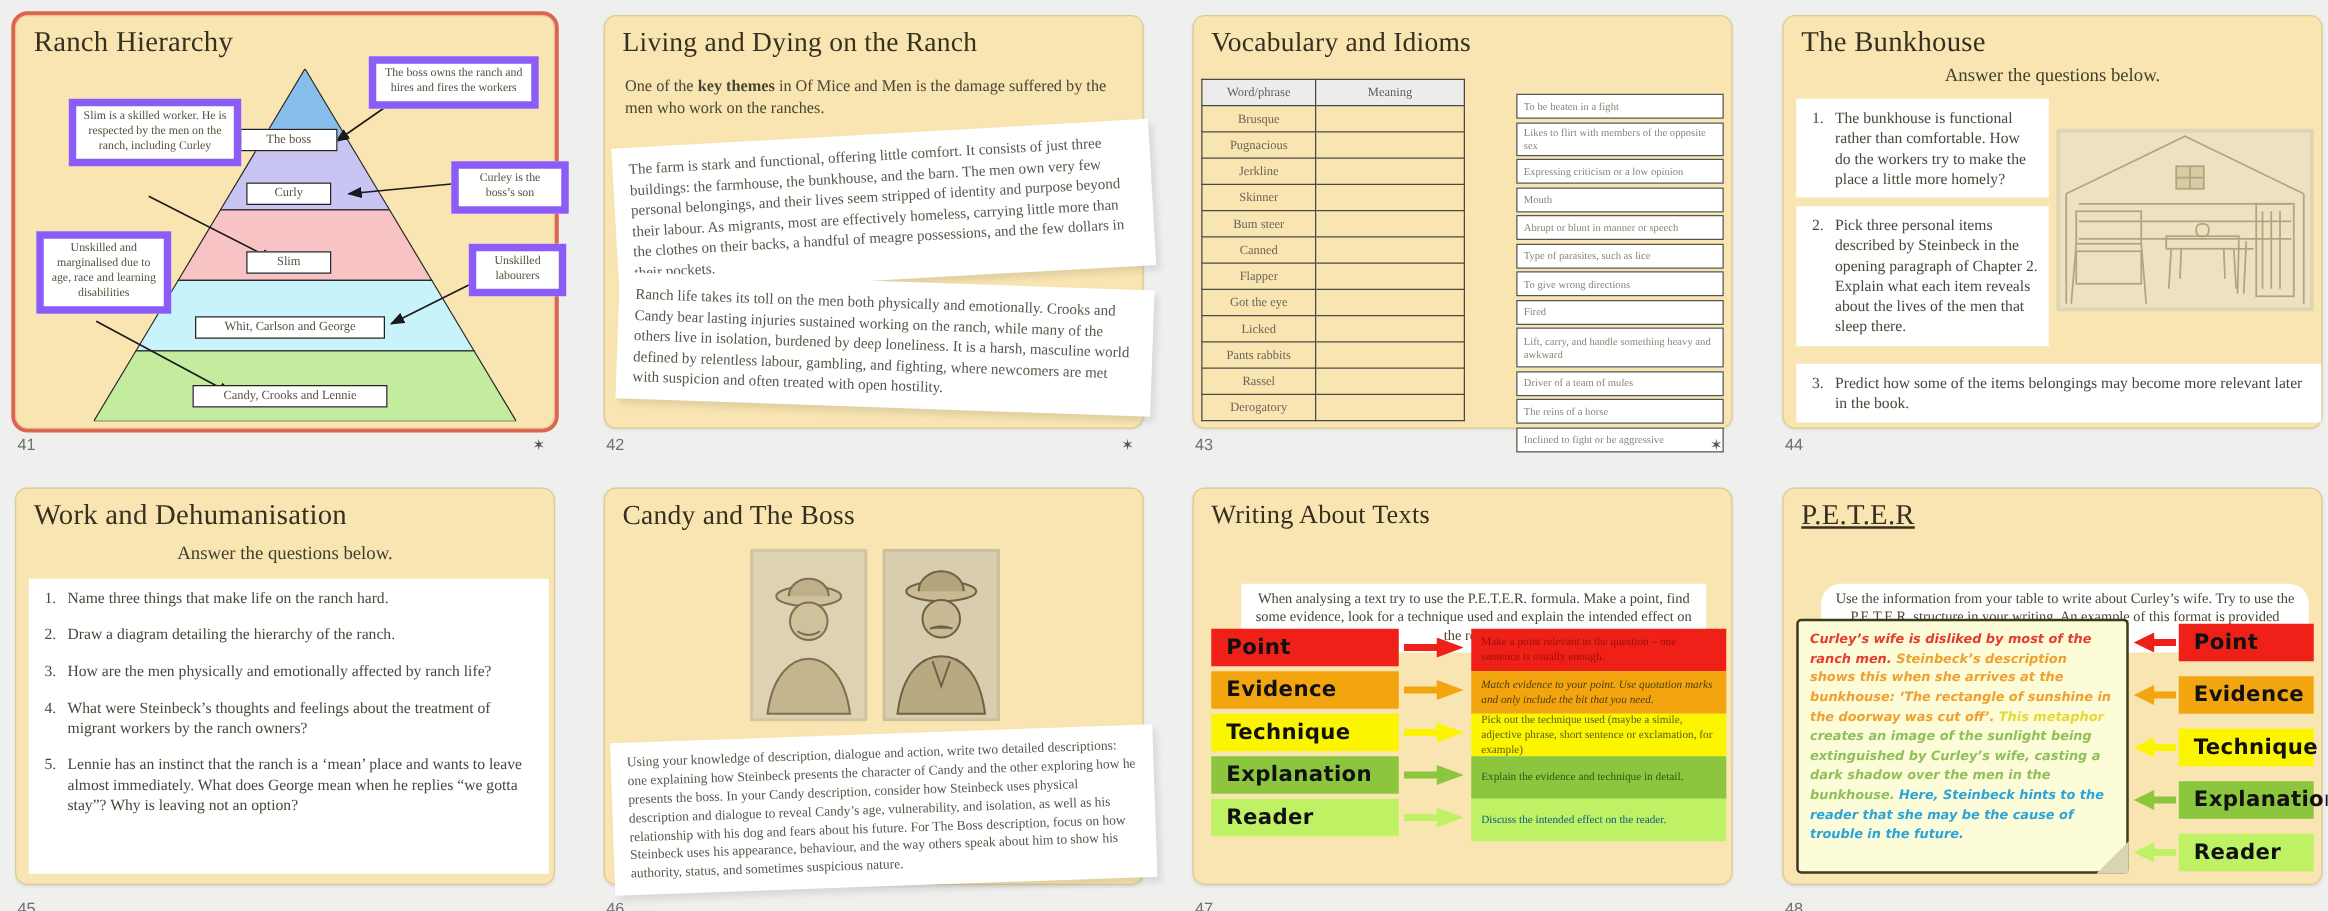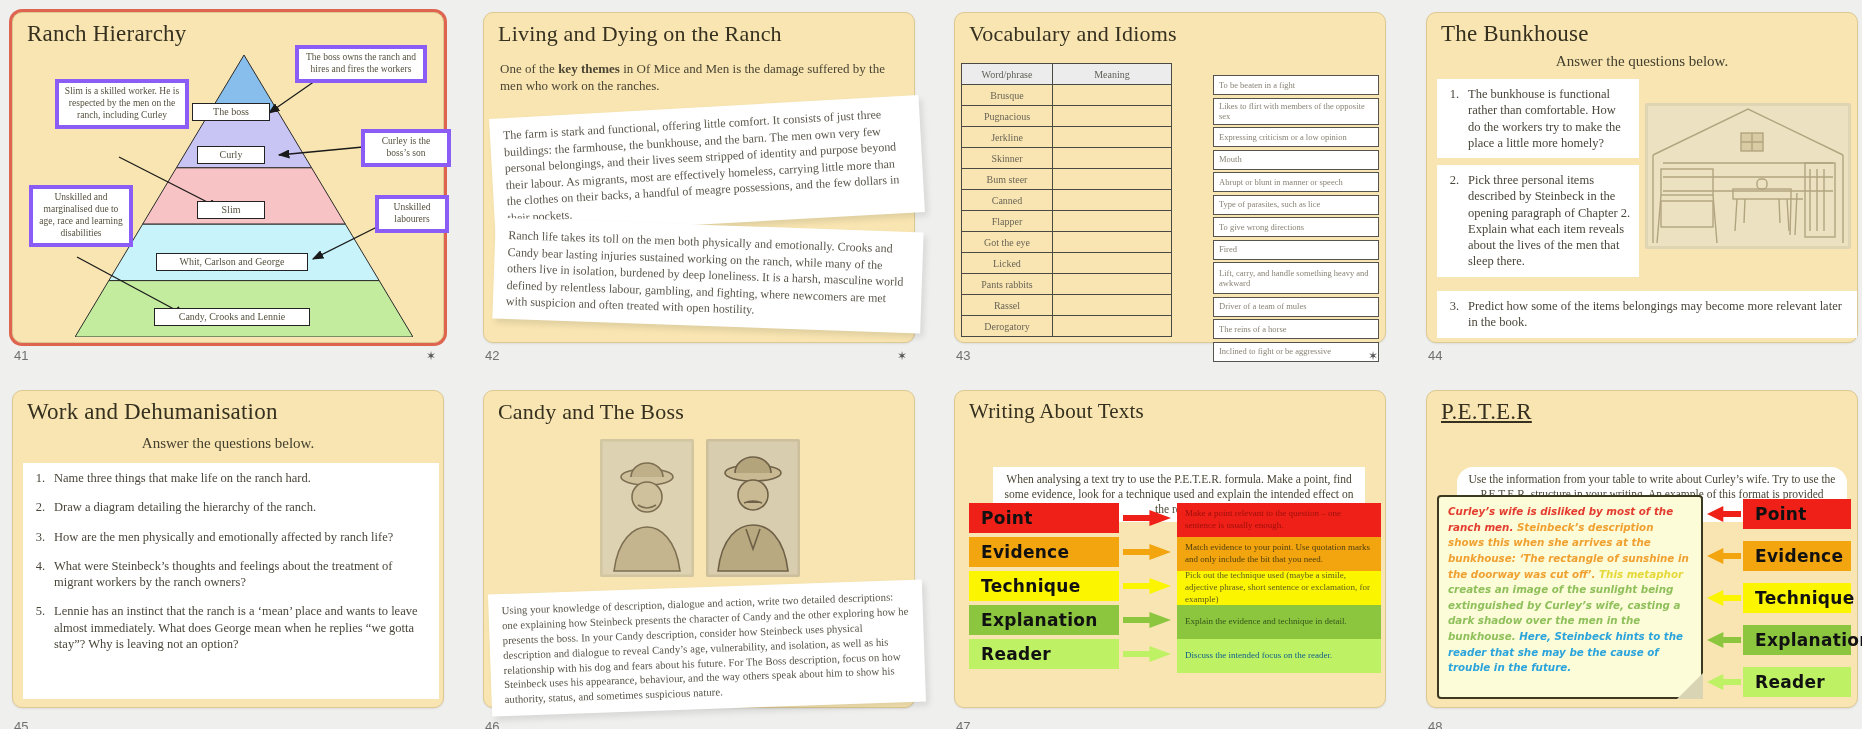--- a/index.html
+++ b/index.html
@@ -11,21 +11,21 @@
   .r1{top:12px;height:331px;}
   .r2{top:390px;height:318px;}
   .c1{left:12px;} .c2{left:483px;} .c3{left:954px;} .c4{left:1426px;}
   .abs{position:absolute;}
   .title{position:absolute;left:14px;top:8px;font-size:22px;color:#35301f;letter-spacing:.2px;}
   .num{position:absolute;color:#707070;font:13px "Liberation Sans",sans-serif;}
   .star{position:absolute;color:#555;font-size:12px;font-family:"DejaVu Sans",sans-serif;}
   
   .pyr-label{position:absolute;background:#fff;border:1px solid #222;color:#55503e;
              font-size:10px;text-align:center;padding:2px 3px;line-height:1.2;}
-  .callout{position:absolute;background:#fff;border:4px solid #8b5cf6;color:#55503e;
+  .callout{position:absolute;background:#fff;border:6px solid #8b5cf6;color:#55503e;
            font-size:9.5px;text-align:center;padding:3px 4px;line-height:1.25;}
   
   .paper{position:absolute;background:#fff;color:#5a564a;padding:9px 13px;
          box-shadow:3px 4px 6px rgba(0,0,0,.10);line-height:1.38;}
   .intro-p{position:absolute;color:#4a4534;line-height:1.3;}
   
   .vtable{position:absolute;border-collapse:collapse;}
   .vtable td{border:1px solid #4a4a44;font-size:10px;color:#6b6557;text-align:center;
              height:20px;padding:0 3px;}
   .vtable .hd{background:#ececec;color:#5f5f58;}
@@ -301,33 +301,33 @@
 <div class="slide r2 c3">
   <div class="title" style="font-size:21px;">Writing About Texts</div>
   <div class="wbox" style="left:38px;top:44px;width:356px;font-size:11.5px;line-height:1.3;padding:5px 8px;text-align:center;">When analysing a text try to use the P.E.T.E.R. formula. Make a point, find some evidence, look for a technique used and explain the intended effect on the reader.</div>
 
   <div class="plabel bg-point" style="left:14px;top:112px;width:150px;">Point</div>
   <div class="arrow-r bg-point" style="left:168px;top:119px;"></div>
   <div class="pdesc bg-point tx-point" style="left:222px;top:112px;width:204px;height:30px;">Make a point relevant to the question – one sentence is usually enough.</div>
 
   <div class="plabel bg-evid" style="left:14px;top:146px;width:150px;">Evidence</div>
   <div class="arrow-r bg-evid" style="left:168px;top:153px;"></div>
-  <div class="pdesc bg-evid tx-evid" style="left:222px;top:146px;width:204px;height:14px;">Match evidence to your point. Use quotation marks and only include the bit that you need.</div>
+  <div class="pdesc bg-evid tx-evid" style="left:222px;top:146px;width:204px;height:14px;font-style:italic;">Match evidence to your point. Use quotation marks and only include the bit that you need.</div>
 
   <div class="plabel bg-tech" style="left:14px;top:180px;width:150px;">Technique</div>
   <div class="arrow-r bg-tech" style="left:168px;top:187px;"></div>
   <div class="pdesc bg-tech tx-tech" style="left:222px;top:180px;width:204px;height:30px;">Pick out the technique used (maybe a simile, adjective phrase, short sentence or exclamation, for example)</div>
 
   <div class="plabel bg-expl" style="left:14px;top:214px;width:150px;">Explanation</div>
   <div class="arrow-r bg-expl" style="left:168px;top:221px;"></div>
   <div class="pdesc bg-expl tx-expl" style="left:222px;top:214px;width:204px;height:30px;">Explain the evidence and technique in detail.</div>
 
   <div class="plabel bg-read" style="left:14px;top:248px;width:150px;">Reader</div>
   <div class="arrow-r bg-read" style="left:168px;top:255px;"></div>
-  <div class="pdesc bg-read tx-read" style="left:222px;top:248px;width:204px;height:30px;">Discuss the intended focus on the reader.</div>
+  <div class="pdesc bg-read tx-read" style="left:222px;top:248px;width:204px;height:30px;">Discuss the intended effect on the reader.</div>
 </div>
 <div class="num" style="left:956px;top:719px;">47</div>
 
 <div class="slide r2 c4">
   <div class="title" style="font-size:23px;text-decoration:underline;">P.E.T.E.R</div>
   <div class="wbox" style="left:30px;top:44px;width:374px;font-size:11.5px;line-height:1.3;padding:5px 8px;text-align:center;border-radius:16px;">Use the information from your table to write about Curley’s wife. Try to use the P.E.T.E.R. structure in your writing.  An example of this format is provided below:</div>
   <div class="note" style="left:10px;top:104px;width:266px;height:204px;">
     <span class="n-point">Curley’s wife is disliked by most of the ranch men.</span><span class="n-evid"> Steinbeck’s description shows this when she arrives at the bunkhouse: ‘The rectangle of sunshine in the doorway was cut off’.</span><span class="n-tech"> This metaphor</span><span class="n-expl"> creates an image of the sunlight being extinguished by Curley’s wife, casting a dark shadow over the men in the bunkhouse.</span><span class="n-read"> Here, Steinbeck hints to the reader that she may be the cause of trouble in the future.</span>
   </div>
   <div class="arrow-l bg-point" style="left:280px;top:115px;"></div>

